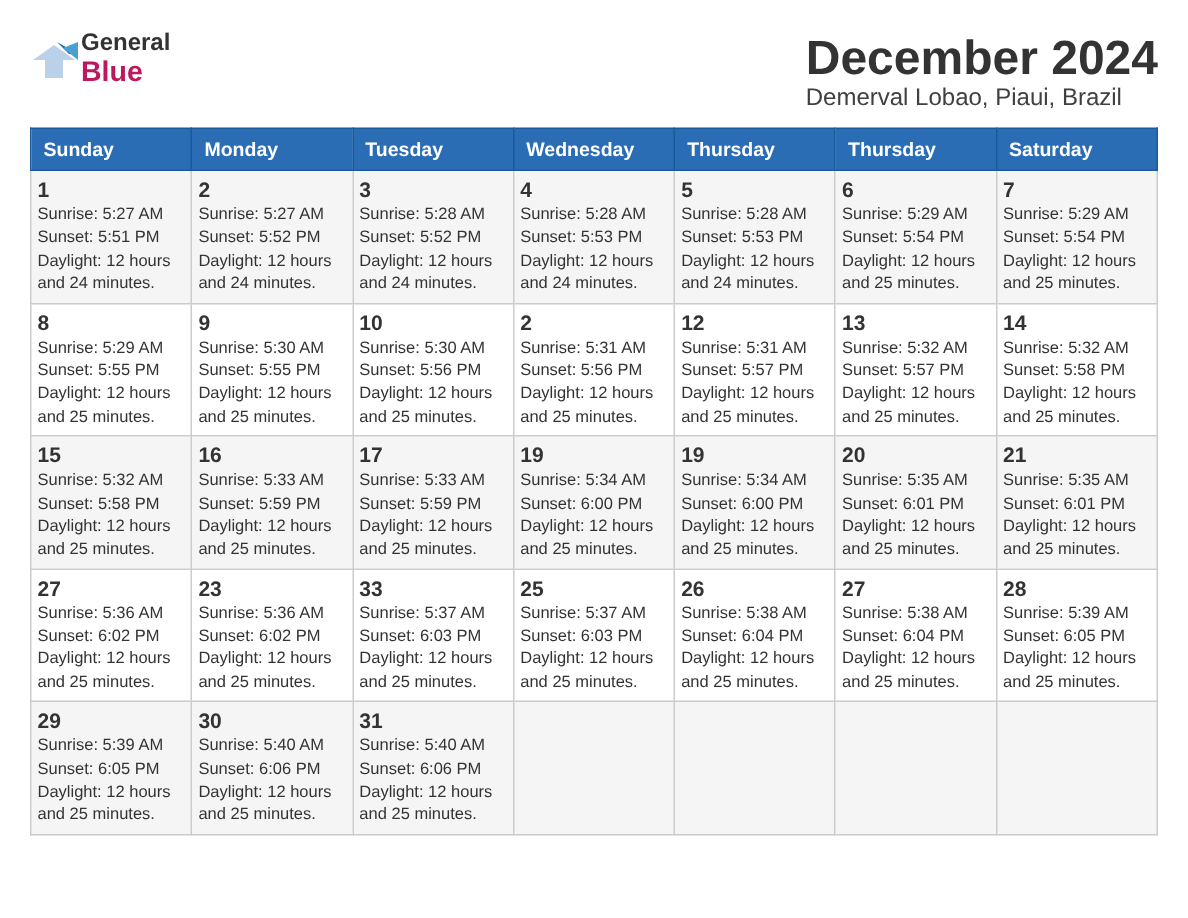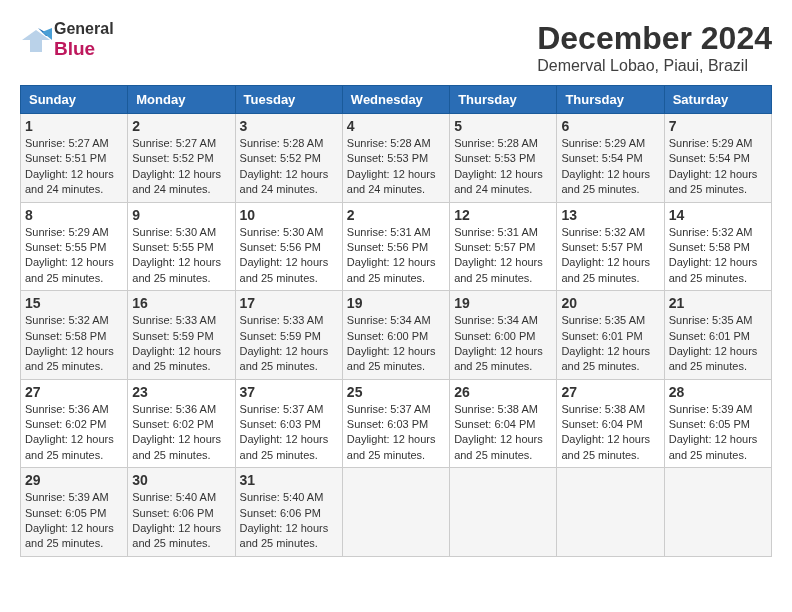--- a/index.html
+++ b/index.html
@@ -201,21 +201,21 @@
       <tr>
         <td>
           <span class="day-number">27</span>
           <div class="cell-content">Sunrise: 5:36 AM<br>Sunset: 6:02 PM<br>Daylight: 12 hours and 25 minutes.</div>
         </td>
         <td>
           <span class="day-number">23</span>
           <div class="cell-content">Sunrise: 5:36 AM<br>Sunset: 6:02 PM<br>Daylight: 12 hours and 25 minutes.</div>
         </td>
         <td>
-          <span class="day-number">37</span>
+          <span class="day-number">33</span>
           <div class="cell-content">Sunrise: 5:37 AM<br>Sunset: 6:03 PM<br>Daylight: 12 hours and 25 minutes.</div>
         </td>
         <td>
           <span class="day-number">25</span>
           <div class="cell-content">Sunrise: 5:37 AM<br>Sunset: 6:03 PM<br>Daylight: 12 hours and 25 minutes.</div>
         </td>
         <td>
           <span class="day-number">26</span>
           <div class="cell-content">Sunrise: 5:38 AM<br>Sunset: 6:04 PM<br>Daylight: 12 hours and 25 minutes.</div>
         </td>

